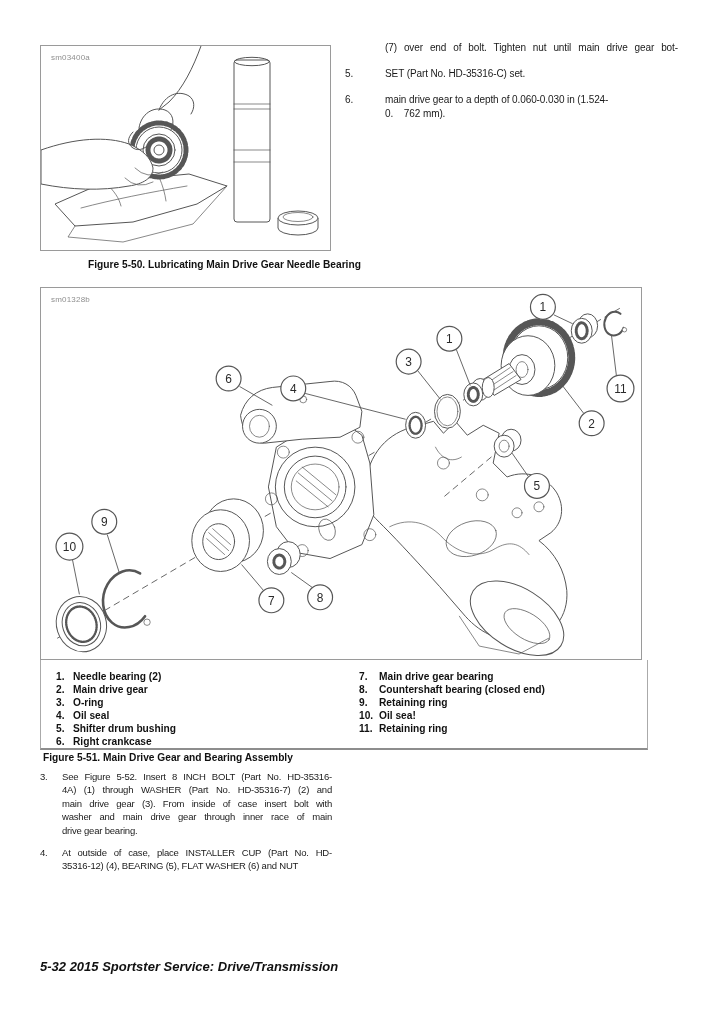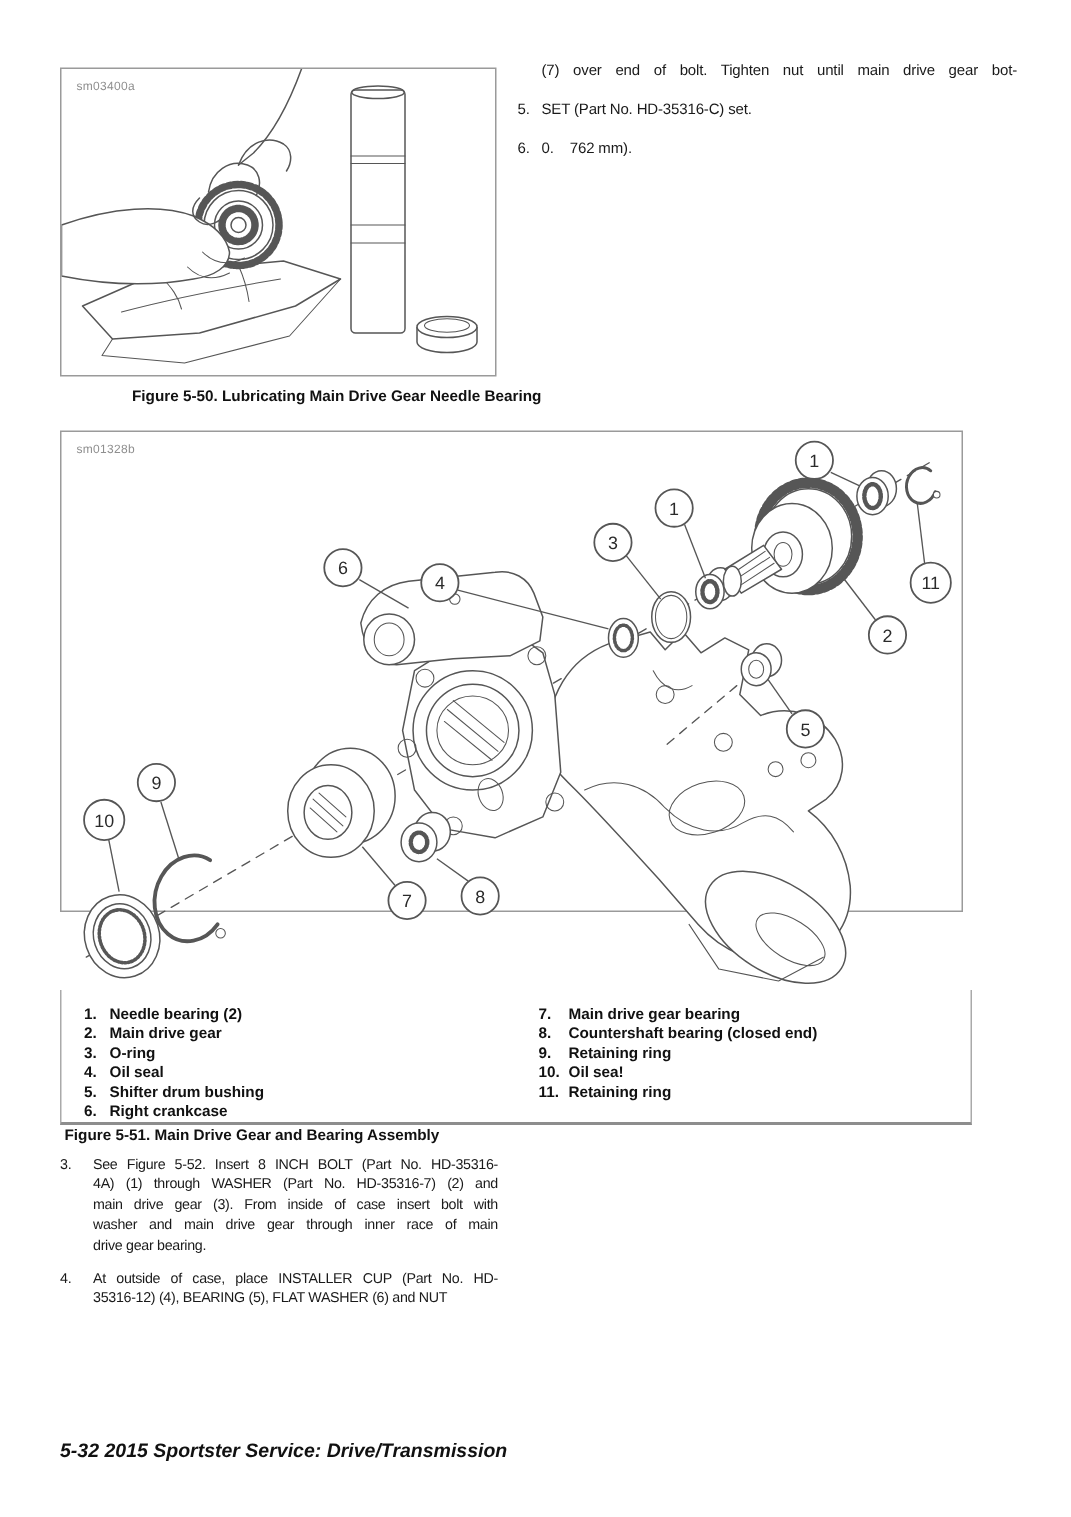--- a/index.html
+++ b/index.html
@@ -8,21 +8,21 @@
   
   .figbox{border:1px solid #9a9a9a;background:#fff;box-sizing:border-box;}
   .figcode{position:absolute;left:10px;top:7px;font-size:8px;color:#8f8f8f;letter-spacing:.2px;}
   .caption{font-weight:bold;font-size:10.2px;color:#111;}
   
   .para{font-size:10px;line-height:14px;letter-spacing:-0.1px;}
   .leftcol .para{font-size:9.5px;line-height:13.4px;letter-spacing:-0.2px;}
   .step{position:relative;margin-bottom:12px;}
   .leftcol .step{margin-bottom:9px;}
   .step-num{position:absolute;left:0;top:0;}
-  .step-body{margin-left:16px;}
+  .step-body{margin-left:40px;}
   .leftcol .step-body{margin-left:22px;}
   .jl{text-align:justify;text-align-last:justify;}
   .jl.last{text-align-last:left;}
   b{font-weight:bold;}
   
   .legendbox{box-sizing:border-box;border-left:1px solid #aaa;border-right:1px solid #aaa;border-bottom:2px solid #8d8d8d;background:#fff;}
   .legend-col{position:absolute;top:10px;font-size:10.2px;font-weight:bold;line-height:13px;color:#111;}
   .legend-row{display:flex;}
   .legend-num{flex:0 0 20px;}
   .legend-col.lc .legend-num{flex:0 0 17px;}
@@ -97,26 +97,27 @@
   </div>
   <div class="step">
     <span class="step-num para">5.</span>
     <div class="step-body para">
         <div class="jl last">SET (Part No. HD-35316-C) set.</div>
       </div>
   </div>
   <div class="step">
     <span class="step-num para">6.</span>
     <div class="step-body para">
+      <div class="jl last">main drive gear to a depth of 0.060-0.030 in (1.524-</div>
       <div class="jl last">0.&nbsp;&nbsp;&nbsp;&nbsp;762 mm).</div>
     </div>
   </div>
 </div>
 
-<div class="abs figbox" style="left:40px;top:287px;width:602px;height:321px;">
+<div class="abs figbox" style="left:40px;top:287px;width:602px;height:373px;">
   <span class="figcode">sm01328b</span>
   <svg viewBox="0 0 602 373" width="600" height="371">
 
     <line class="ln dash" x1="16" y1="352" x2="582" y2="20"></line>
 
     <g>
       <path class="fw" d="M324,214 C324,176 340,152 366,142 L394,134 L404,146 L416,134 L428,148 L444,138 L460,146 L454,176 L468,190 C488,182 508,190 518,206 C526,220 524,236 512,246 L500,254 C516,266 526,284 528,304 C530,330 514,350 490,354 C464,358 442,348 426,330 L400,300 C380,278 360,256 344,240 C332,228 326,222 324,214 Z"></path>
       <ellipse class="fw" cx="478" cy="332" rx="52" ry="30" transform="rotate(32 478 332)"></ellipse>
       <ellipse class="ln thin" cx="488" cy="340" rx="26" ry="13" transform="rotate(32 488 340)"></ellipse>
       <path class="ln thin" d="M350,240 C370,230 390,236 404,252 C420,268 440,272 456,262 C470,254 480,256 490,268"></path>

